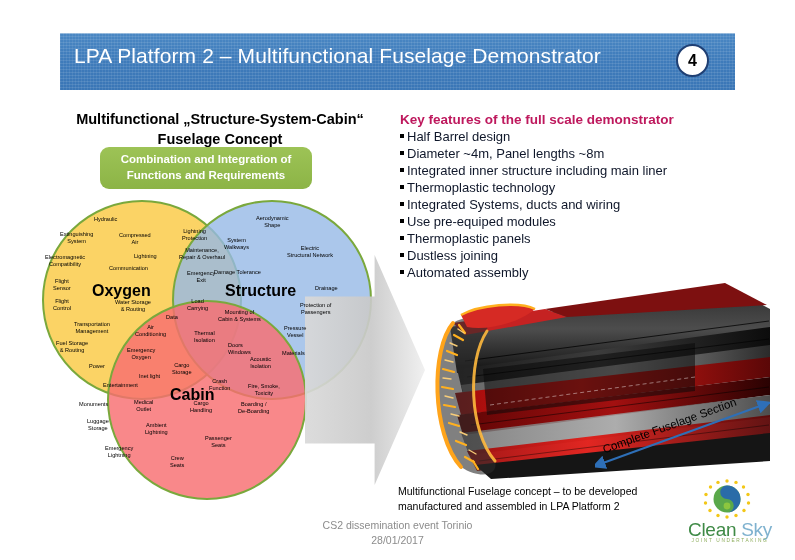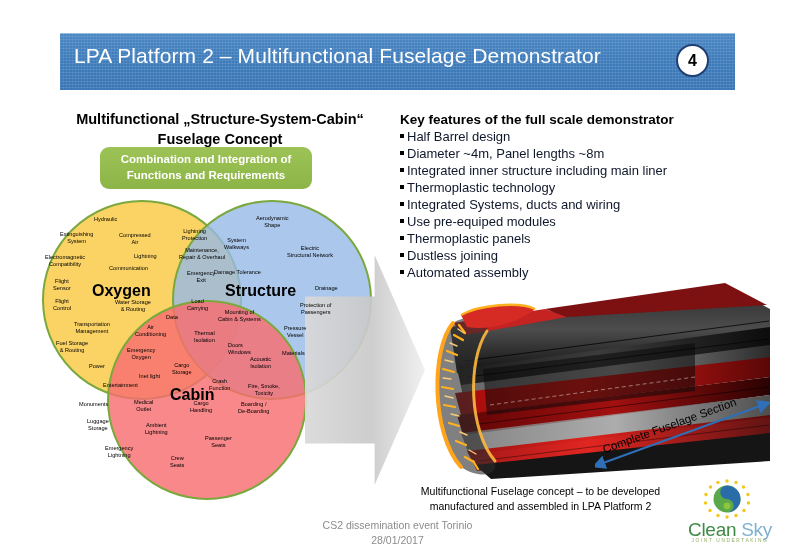--- a/index.html
+++ b/index.html
@@ -156,21 +156,21 @@
   
   .key-features {
     position: absolute;
     left: 400px;
     top: 112px;
     width: 350px;
   }
   .kf-title {
     font-size: 13.5px;
     font-weight: bold;
-    color: #000000;
+    color: #be185d;
     margin-bottom: 1px;
   }
   .kf-item {
     font-size: 13px;
     color: #0f172a;
     line-height: 1.31;
     white-space: nowrap;
   }
   .kf-bullet {
     display: inline-block;
@@ -211,21 +211,21 @@
     white-space: nowrap;
     z-index: 5;
   }
 
   
   .img-caption {
     position: absolute;
     left: 398px;
     top: 484px;
     width: 285px;
-    text-align: center;
+    text-align: left;
     font-size: 10.5px;
     color: #000000;
     line-height: 1.45;
   }
 
   
   .logo {
     position: absolute;
     left: 676px;
     top: 478px;

